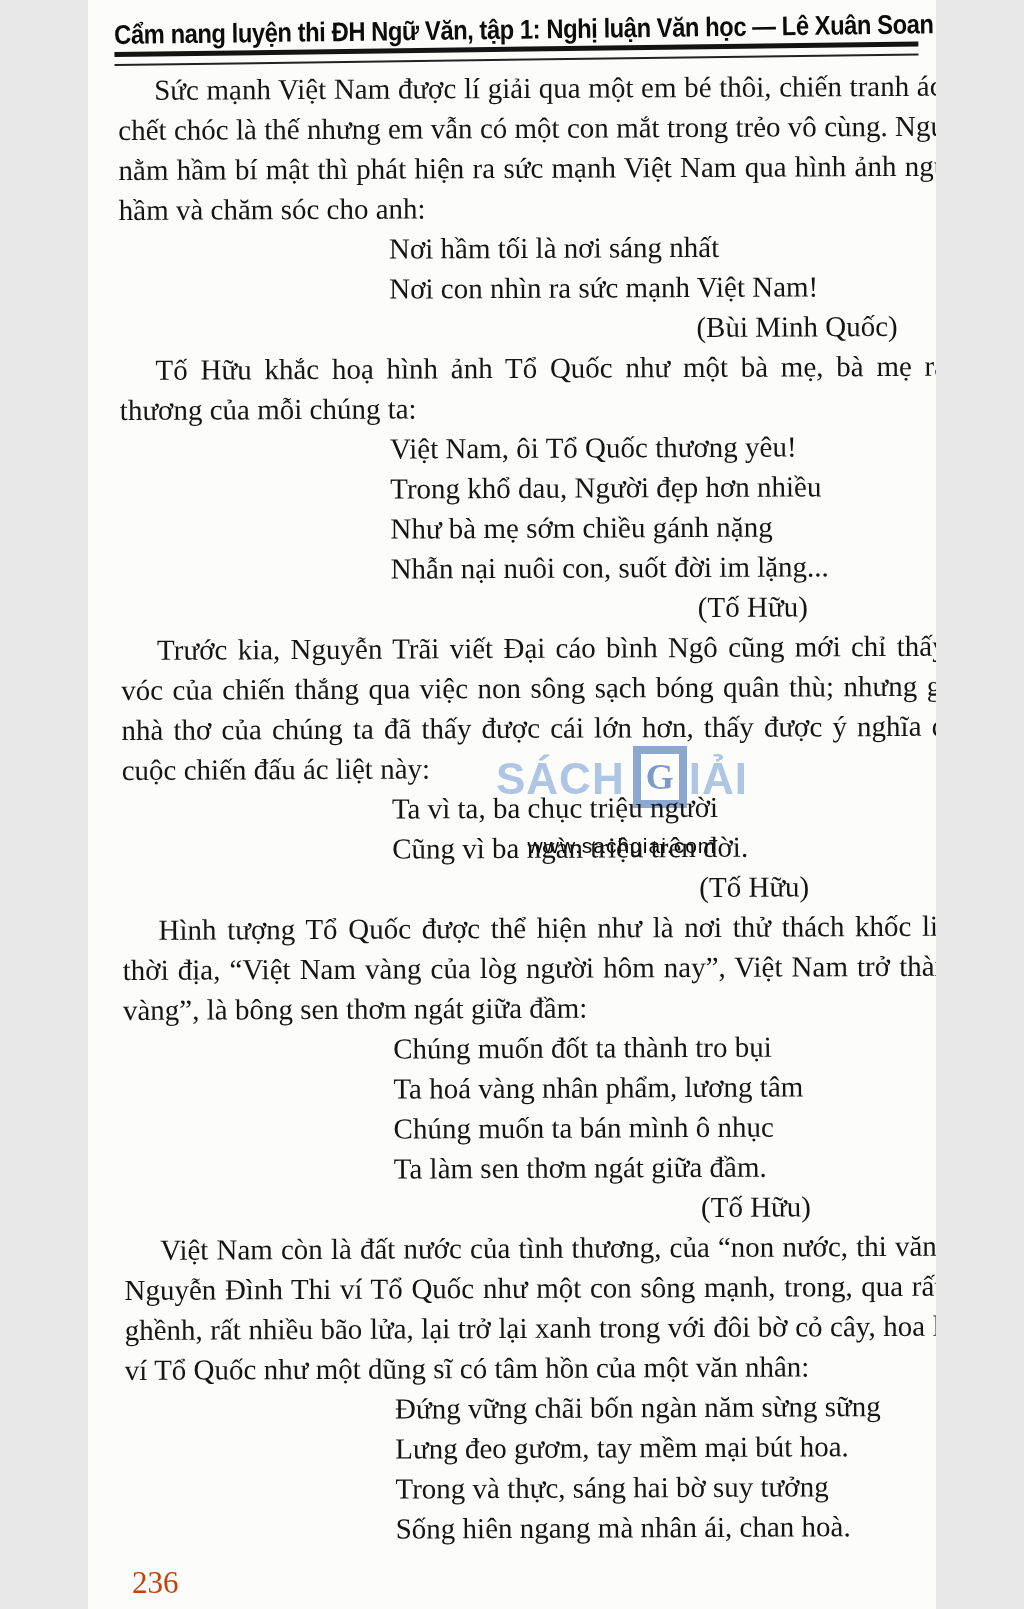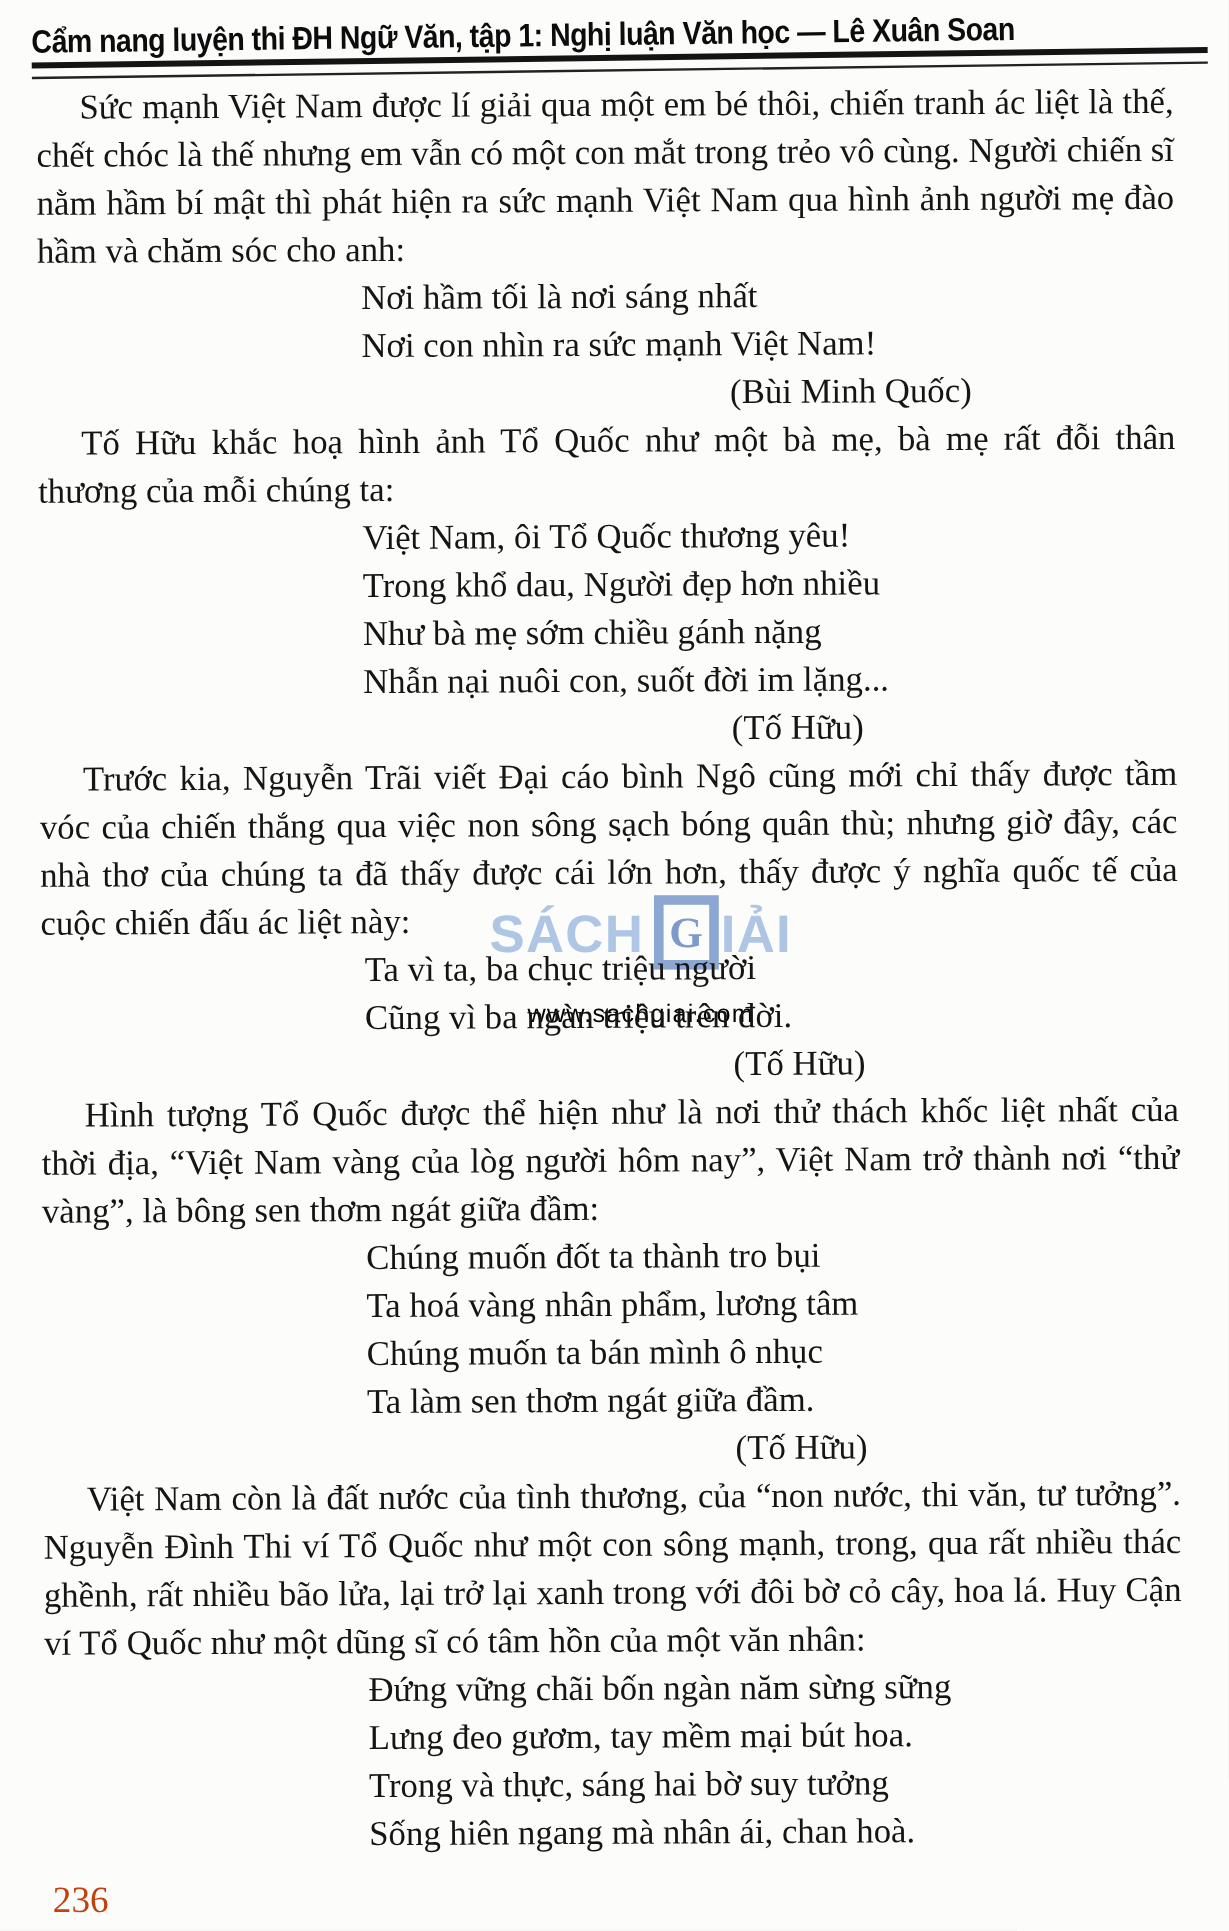--- a/index.html
+++ b/index.html
@@ -1,18 +1,18 @@
 <!DOCTYPE html>
 <html><head>
 <meta charset="utf-8">
 <style>
   html,body { margin:0; padding:0; background:#e8e8e8; }
   .page {
     position:relative;
-    width:1024px; height:1609px;
+    width:848px; height:1609px;
     margin:0 auto;
     background:#fcfcfa;
     overflow:hidden;
     color:#151515;
   }
 
   
   .header {
     position:absolute;
     top:20px; left:26px; right:18px;

